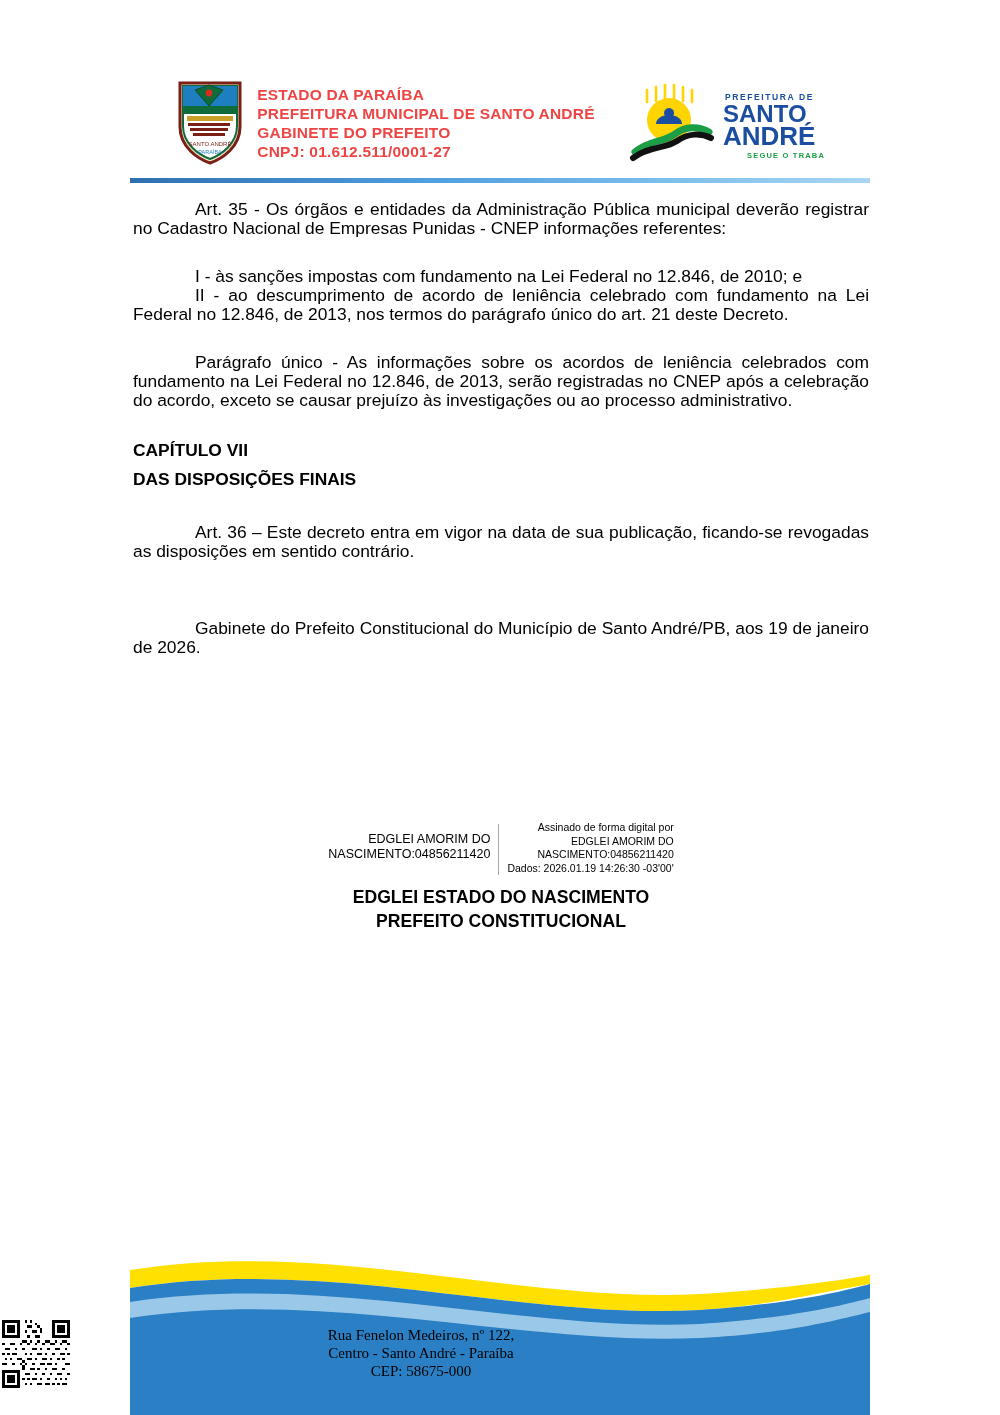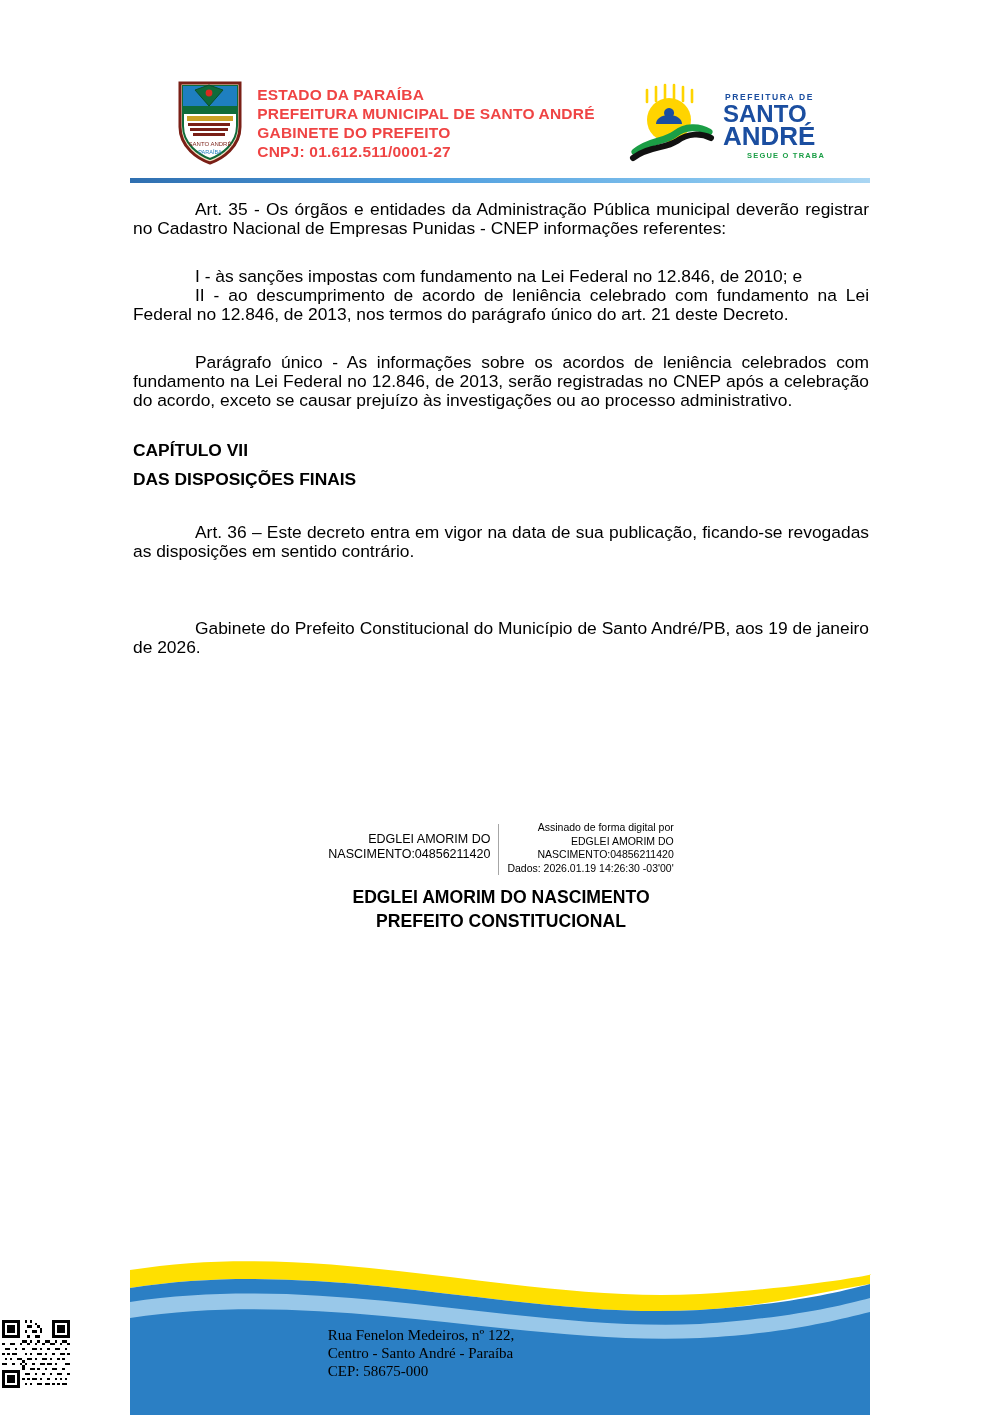--- a/index.html
+++ b/index.html
@@ -146,20 +146,21 @@
   .footer-content {
     position: absolute;
     left: 0;
     top: 78px;
     width: 1000px;
     height: 70px;
     display: flex;
     align-items: center;
     justify-content: center;
     gap: 95px;
+    text-align: center;
   }
   .addr {
     display: flex;
     align-items: center;
     gap: 9px;
   }
   .addr-text {
     font-family: "Liberation Serif", serif;
     font-size: 15px;
     line-height: 18px;
@@ -279,21 +280,21 @@
     </div>
     <div class="sig-bar"></div>
     <div class="sig-right">
       <div>Assinado de forma digital por</div>
       <div>EDGLEI AMORIM DO</div>
       <div>NASCIMENTO:04856211420</div>
       <div>Dados: 2026.01.19 14:26:30 -03'00'</div>
     </div>
   </div>
   <div class="sig-name">
-    <div>EDGLEI AMORIM DO NASCIMENTO</div>
+    <div>EDGLEI ESTADO DO NASCIMENTO</div>
     <div>PREFEITO CONSTITUCIONAL</div>
   </div>
 </div>
 
 <div class="footer">
   <svg viewBox="0 0 1000 175" width="1000" height="175" aria-hidden="true">
     <path d="M130 30 C330 -2 520 64 700 54 C800 48 880 34 870 34 L870 44 C820 52 770 66 700 70 C520 80 330 16 130 48 Z" fill="#ffe000"></path>
     <path d="M130 48 C330 16 520 80 700 70 C790 64 840 52 870 44 L870 175 L130 175 Z" fill="#2b7fc4"></path>
     <path d="M130 62 C330 32 520 92 700 84 C790 78 840 66 870 58 L870 72 C830 82 780 94 700 98 C520 106 330 48 130 78 Z" fill="#bfe0f5" opacity="0.75"></path>
   </svg>

